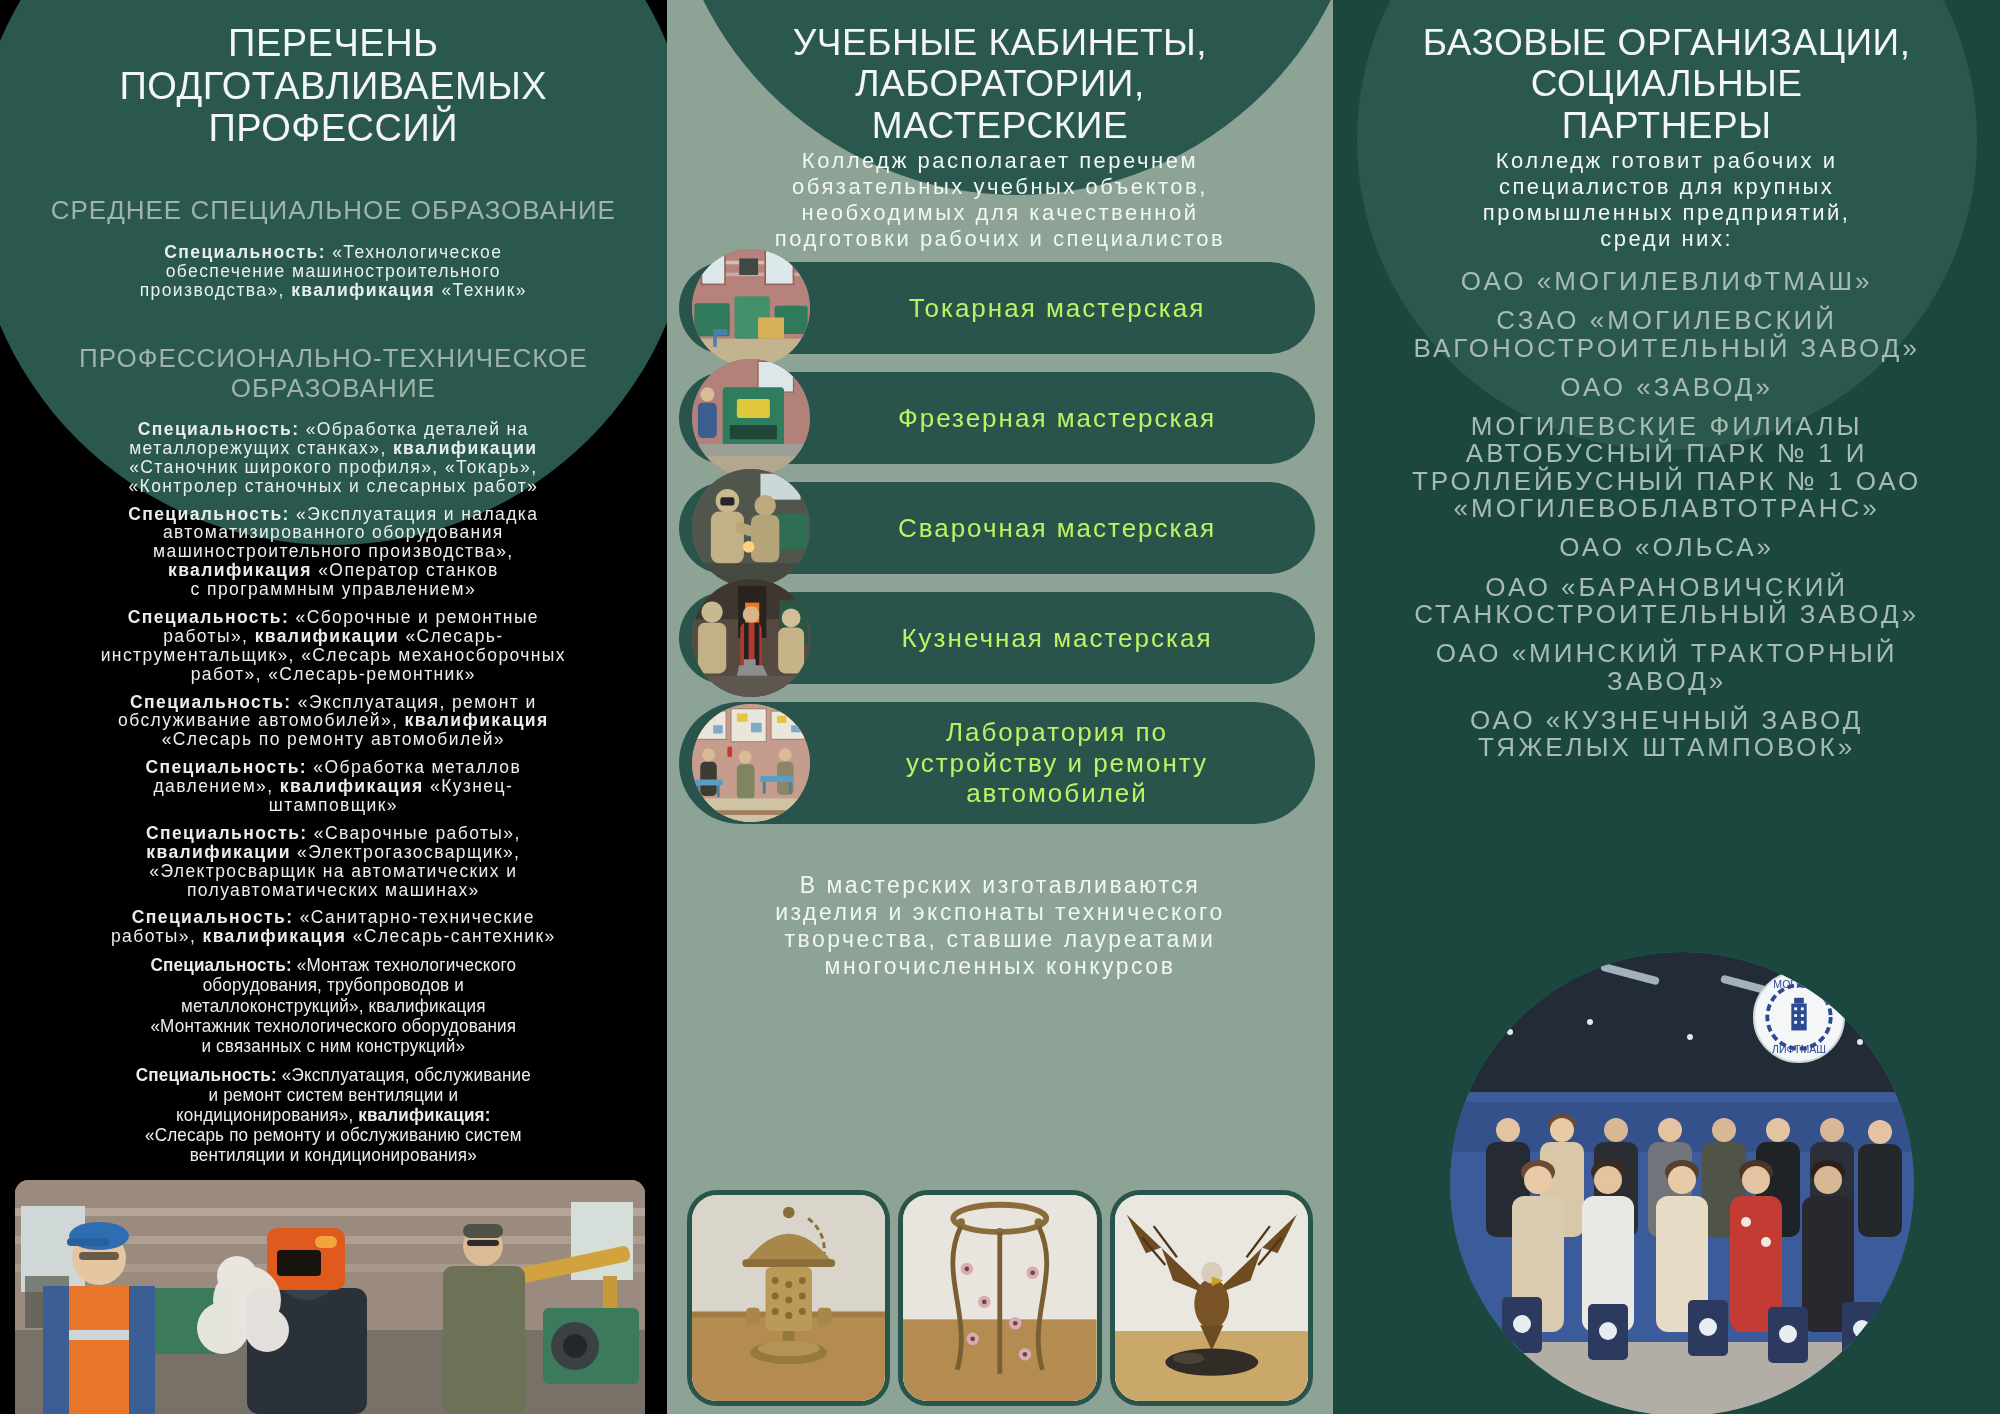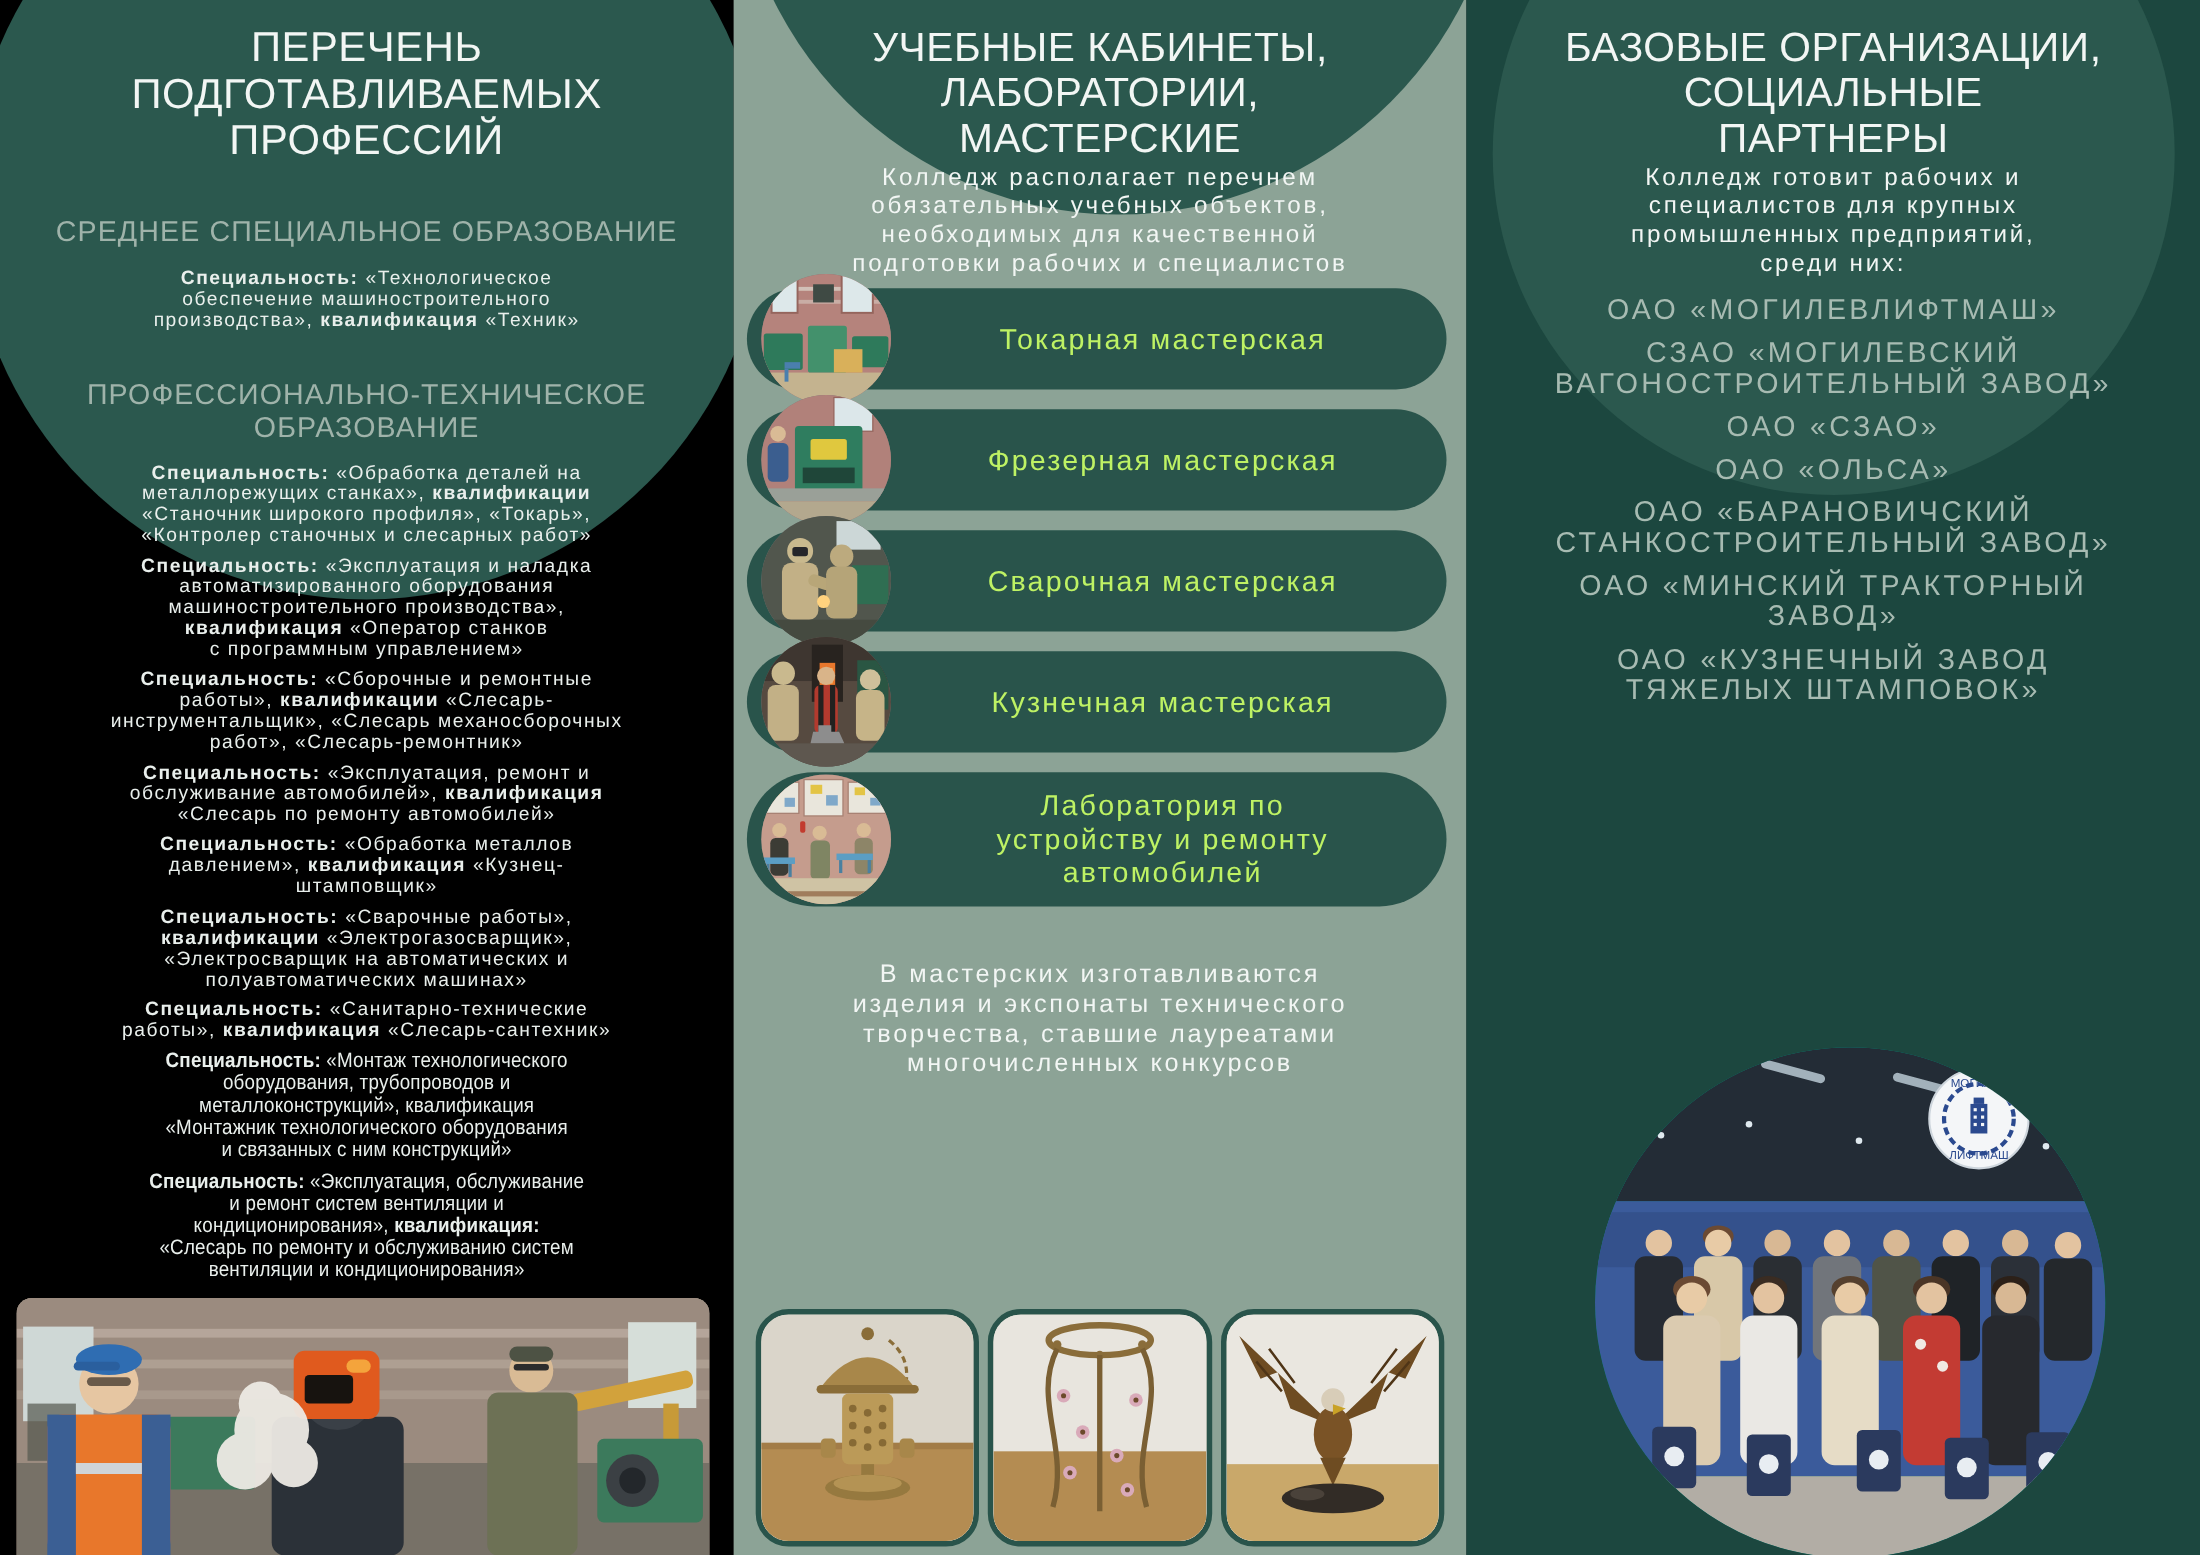--- a/index.html
+++ b/index.html
@@ -391,21 +391,25 @@
 ПАРТНЕРЫ</h1>
     <p class="intro">Колледж готовит рабочих и
 специалистов для крупных
 промышленных предприятий,
 среди них:</p>
 
     <div class="orgs">
       <p class="org-item">ОАО «МОГИЛЕВЛИФТМАШ»</p>
       <p class="org-item">СЗАО «МОГИЛЕВСКИЙ
 ВАГОНОСТРОИТЕЛЬНЫЙ ЗАВОД»</p>
-      <p class="org-item">ОАО «СЗАО»</p>
+      <p class="org-item">ОАО «ЗАВОД»</p>
+      <p class="org-item">МОГИЛЕВСКИЕ ФИЛИАЛЫ
+АВТОБУСНЫЙ ПАРК № 1 И
+ТРОЛЛЕЙБУСНЫЙ ПАРК № 1 ОАО
+«МОГИЛЕВОБЛАВТОТРАНС»</p>
       <p class="org-item">ОАО «ОЛЬСА»</p>
       <p class="org-item">ОАО «БАРАНОВИЧСКИЙ
 СТАНКОСТРОИТЕЛЬНЫЙ ЗАВОД»</p>
       <p class="org-item">ОАО «МИНСКИЙ ТРАКТОРНЫЙ
 ЗАВОД»</p>
       <p class="org-item">ОАО «КУЗНЕЧНЫЙ ЗАВОД
 ТЯЖЕЛЫХ ШТАМПОВОК»</p>
     </div>
 
     <figure class="right-photo">

